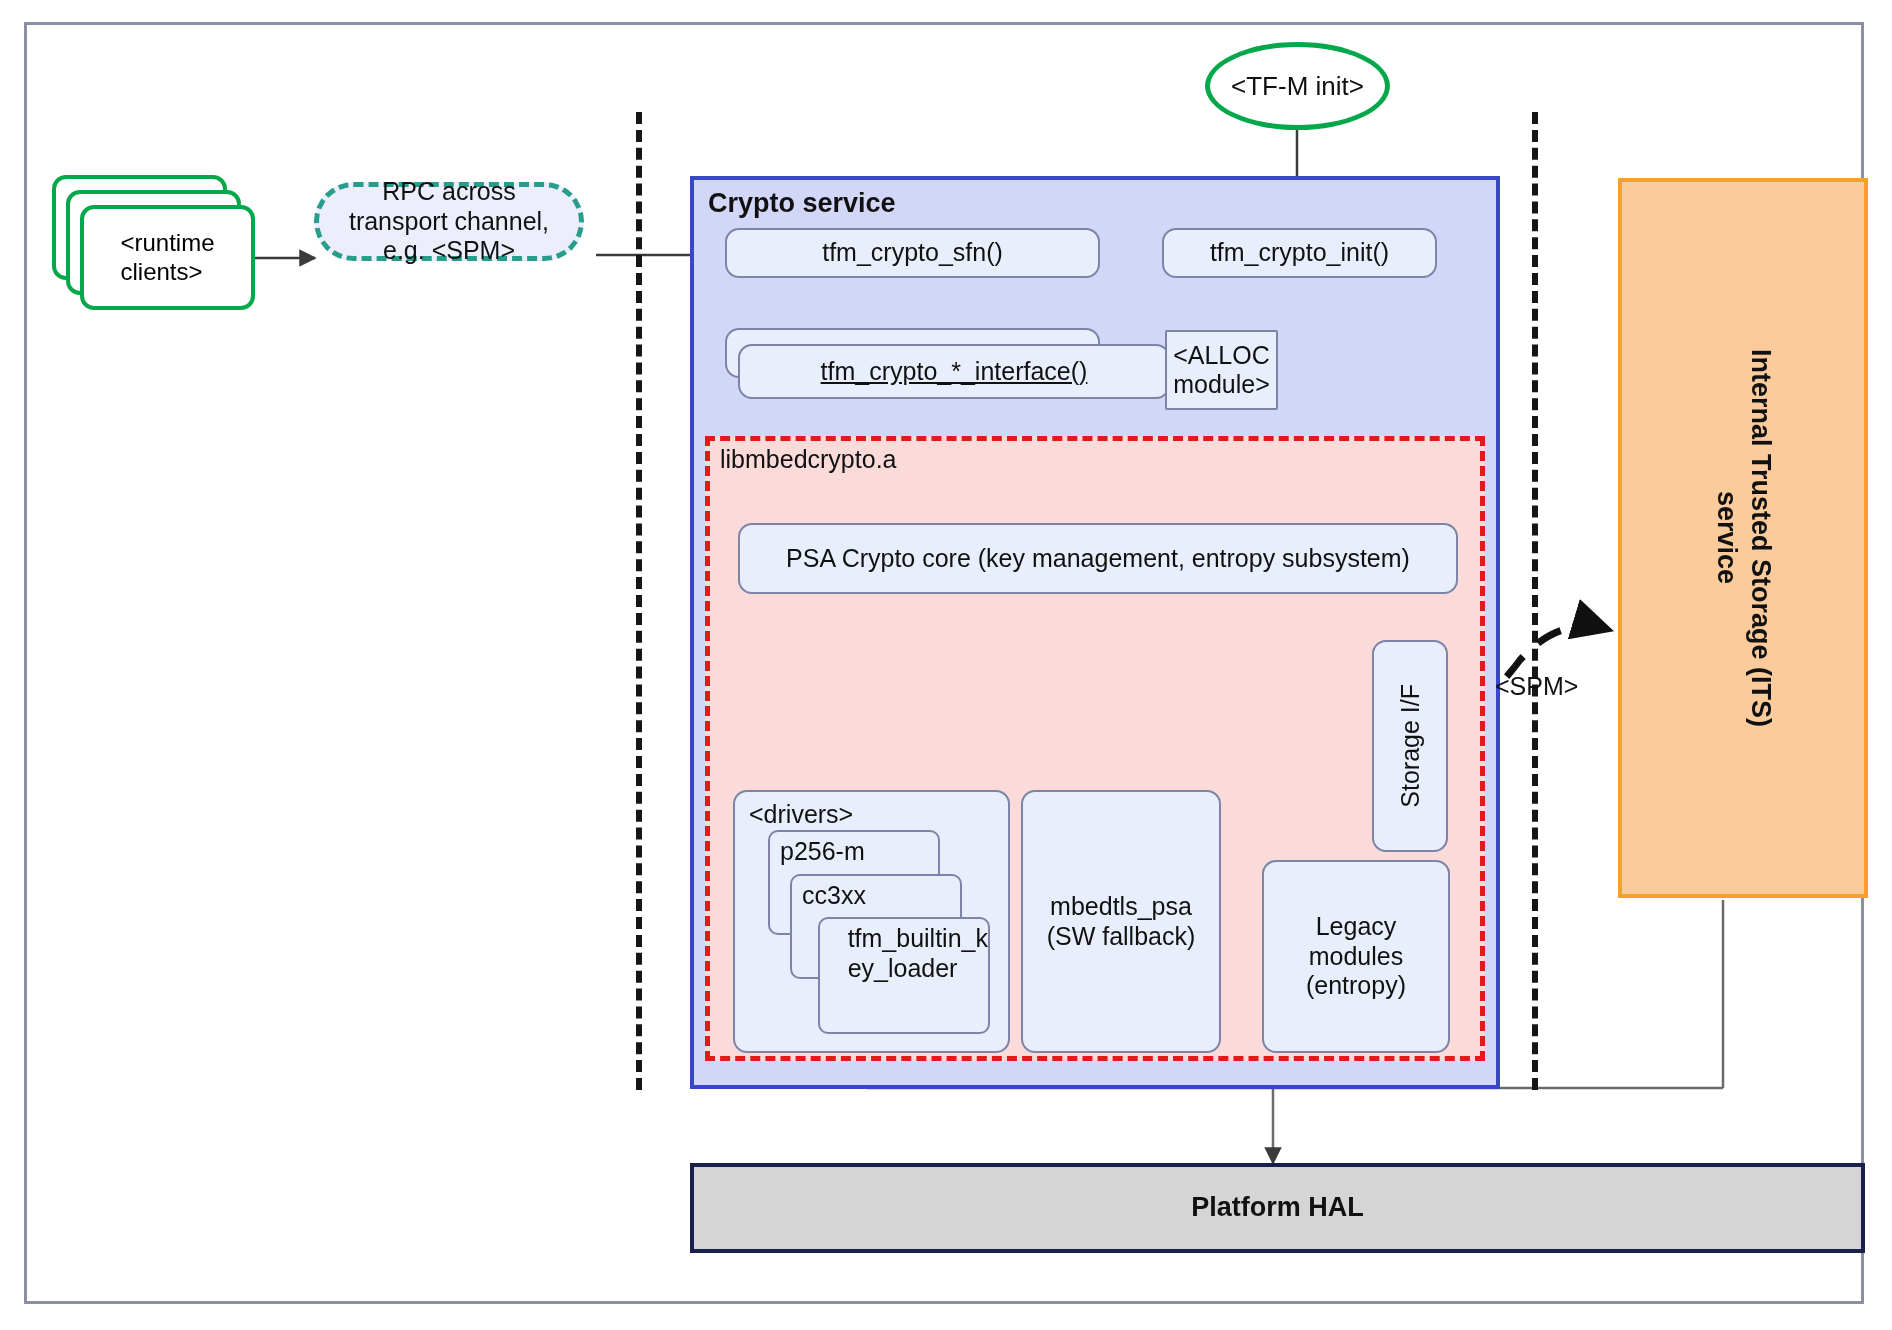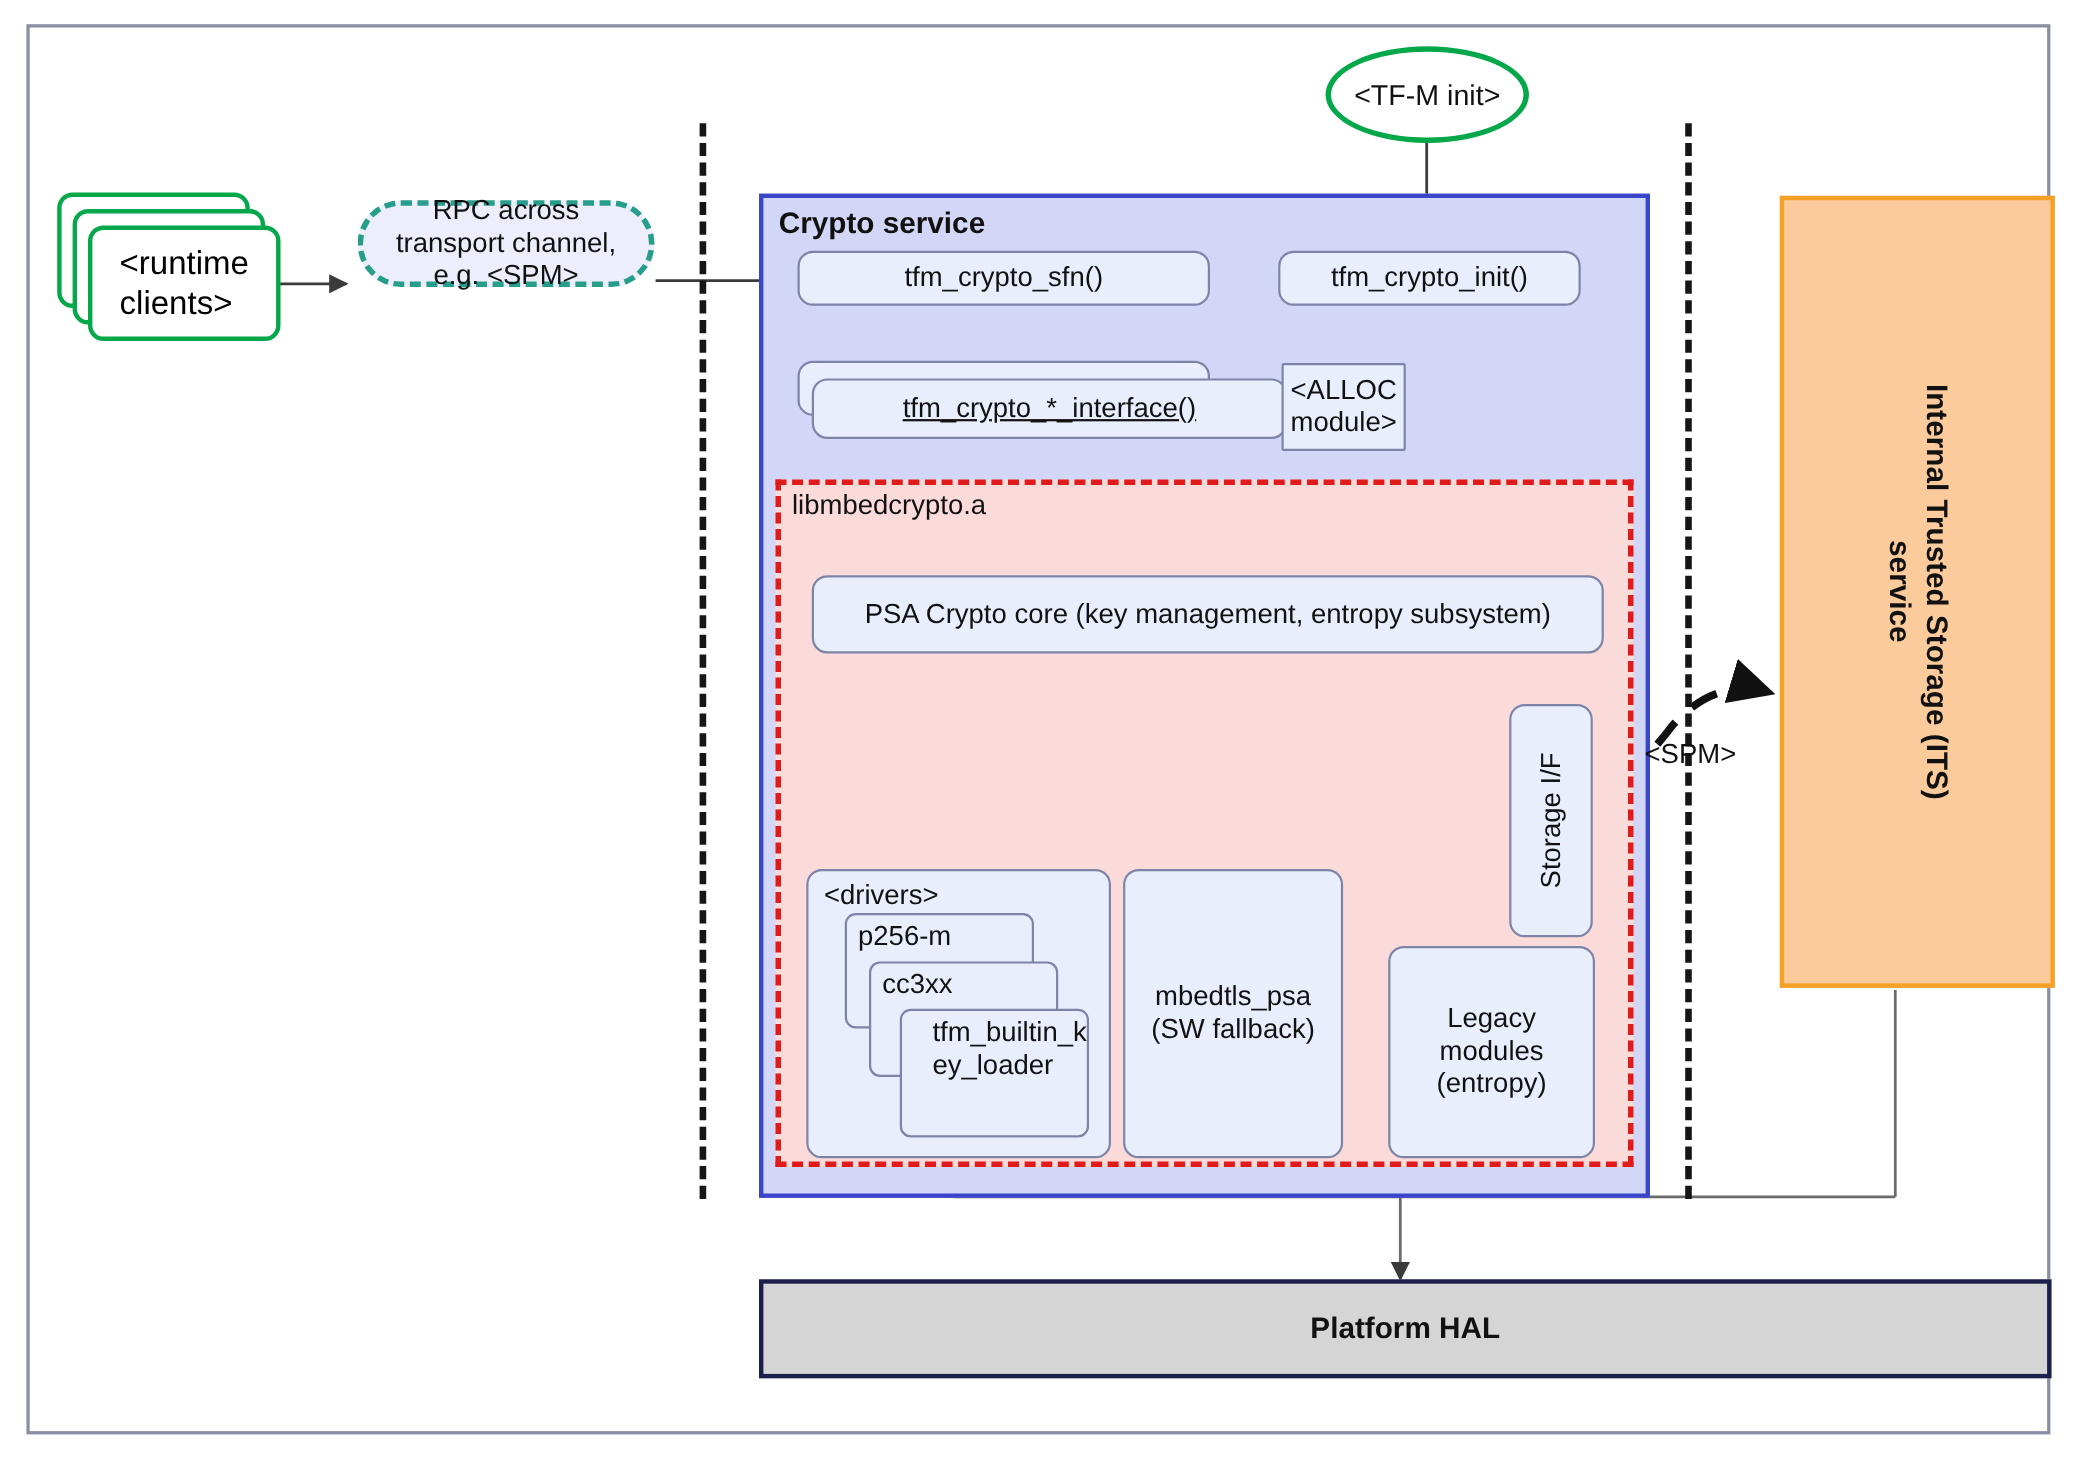--- a/index.html
+++ b/index.html
@@ -256,25 +256,25 @@
 
     <path d="M 1440 740 Q 1490 700 1520 660 Q 1560 615 1610 630" stroke="#111111" stroke-width="7" fill="none" stroke-dasharray="26 20" marker-end="url(#arrowBlack)"></path>
   </svg>
 
   <div class="vsep" style="left:636px; top:112px; height:978px;"></div>
   <div class="vsep" style="left:1532px; top:112px; height:978px;"></div>
 
   <div class="client-card" style="left:52px; top:175px; width:175px; height:105px;"></div>
   <div class="client-card" style="left:66px; top:190px; width:175px; height:105px;"></div>
   <div class="client-card" style="left:80px; top:205px; width:175px; height:105px; display:flex; align-items:center; justify-content:center;">
-    <span class="lbl" style="font-size:30px;">&lt;runtime
+    <span class="lbl" style="font-size:24px;">&lt;runtime
 clients&gt;</span>
   </div>
 
-  <div class="rpc-box" style="left:325px; top:182px; width:270px; height:79px;">
+  <div class="rpc-box" style="left:314px; top:182px; width:270px; height:79px;">
     <span class="lbl">RPC across
 transport channel,
 e.g. &lt;SPM&gt;</span>
   </div>
 
   <div class="ellipse" style="left:1205px; top:42px; width:185px; height:88px;">
     <span class="lbl">&lt;TF-M init&gt;</span>
   </div>
 
   <div class="crypto-service" style="left:690px; top:176px; width:810px; height:913px;">

